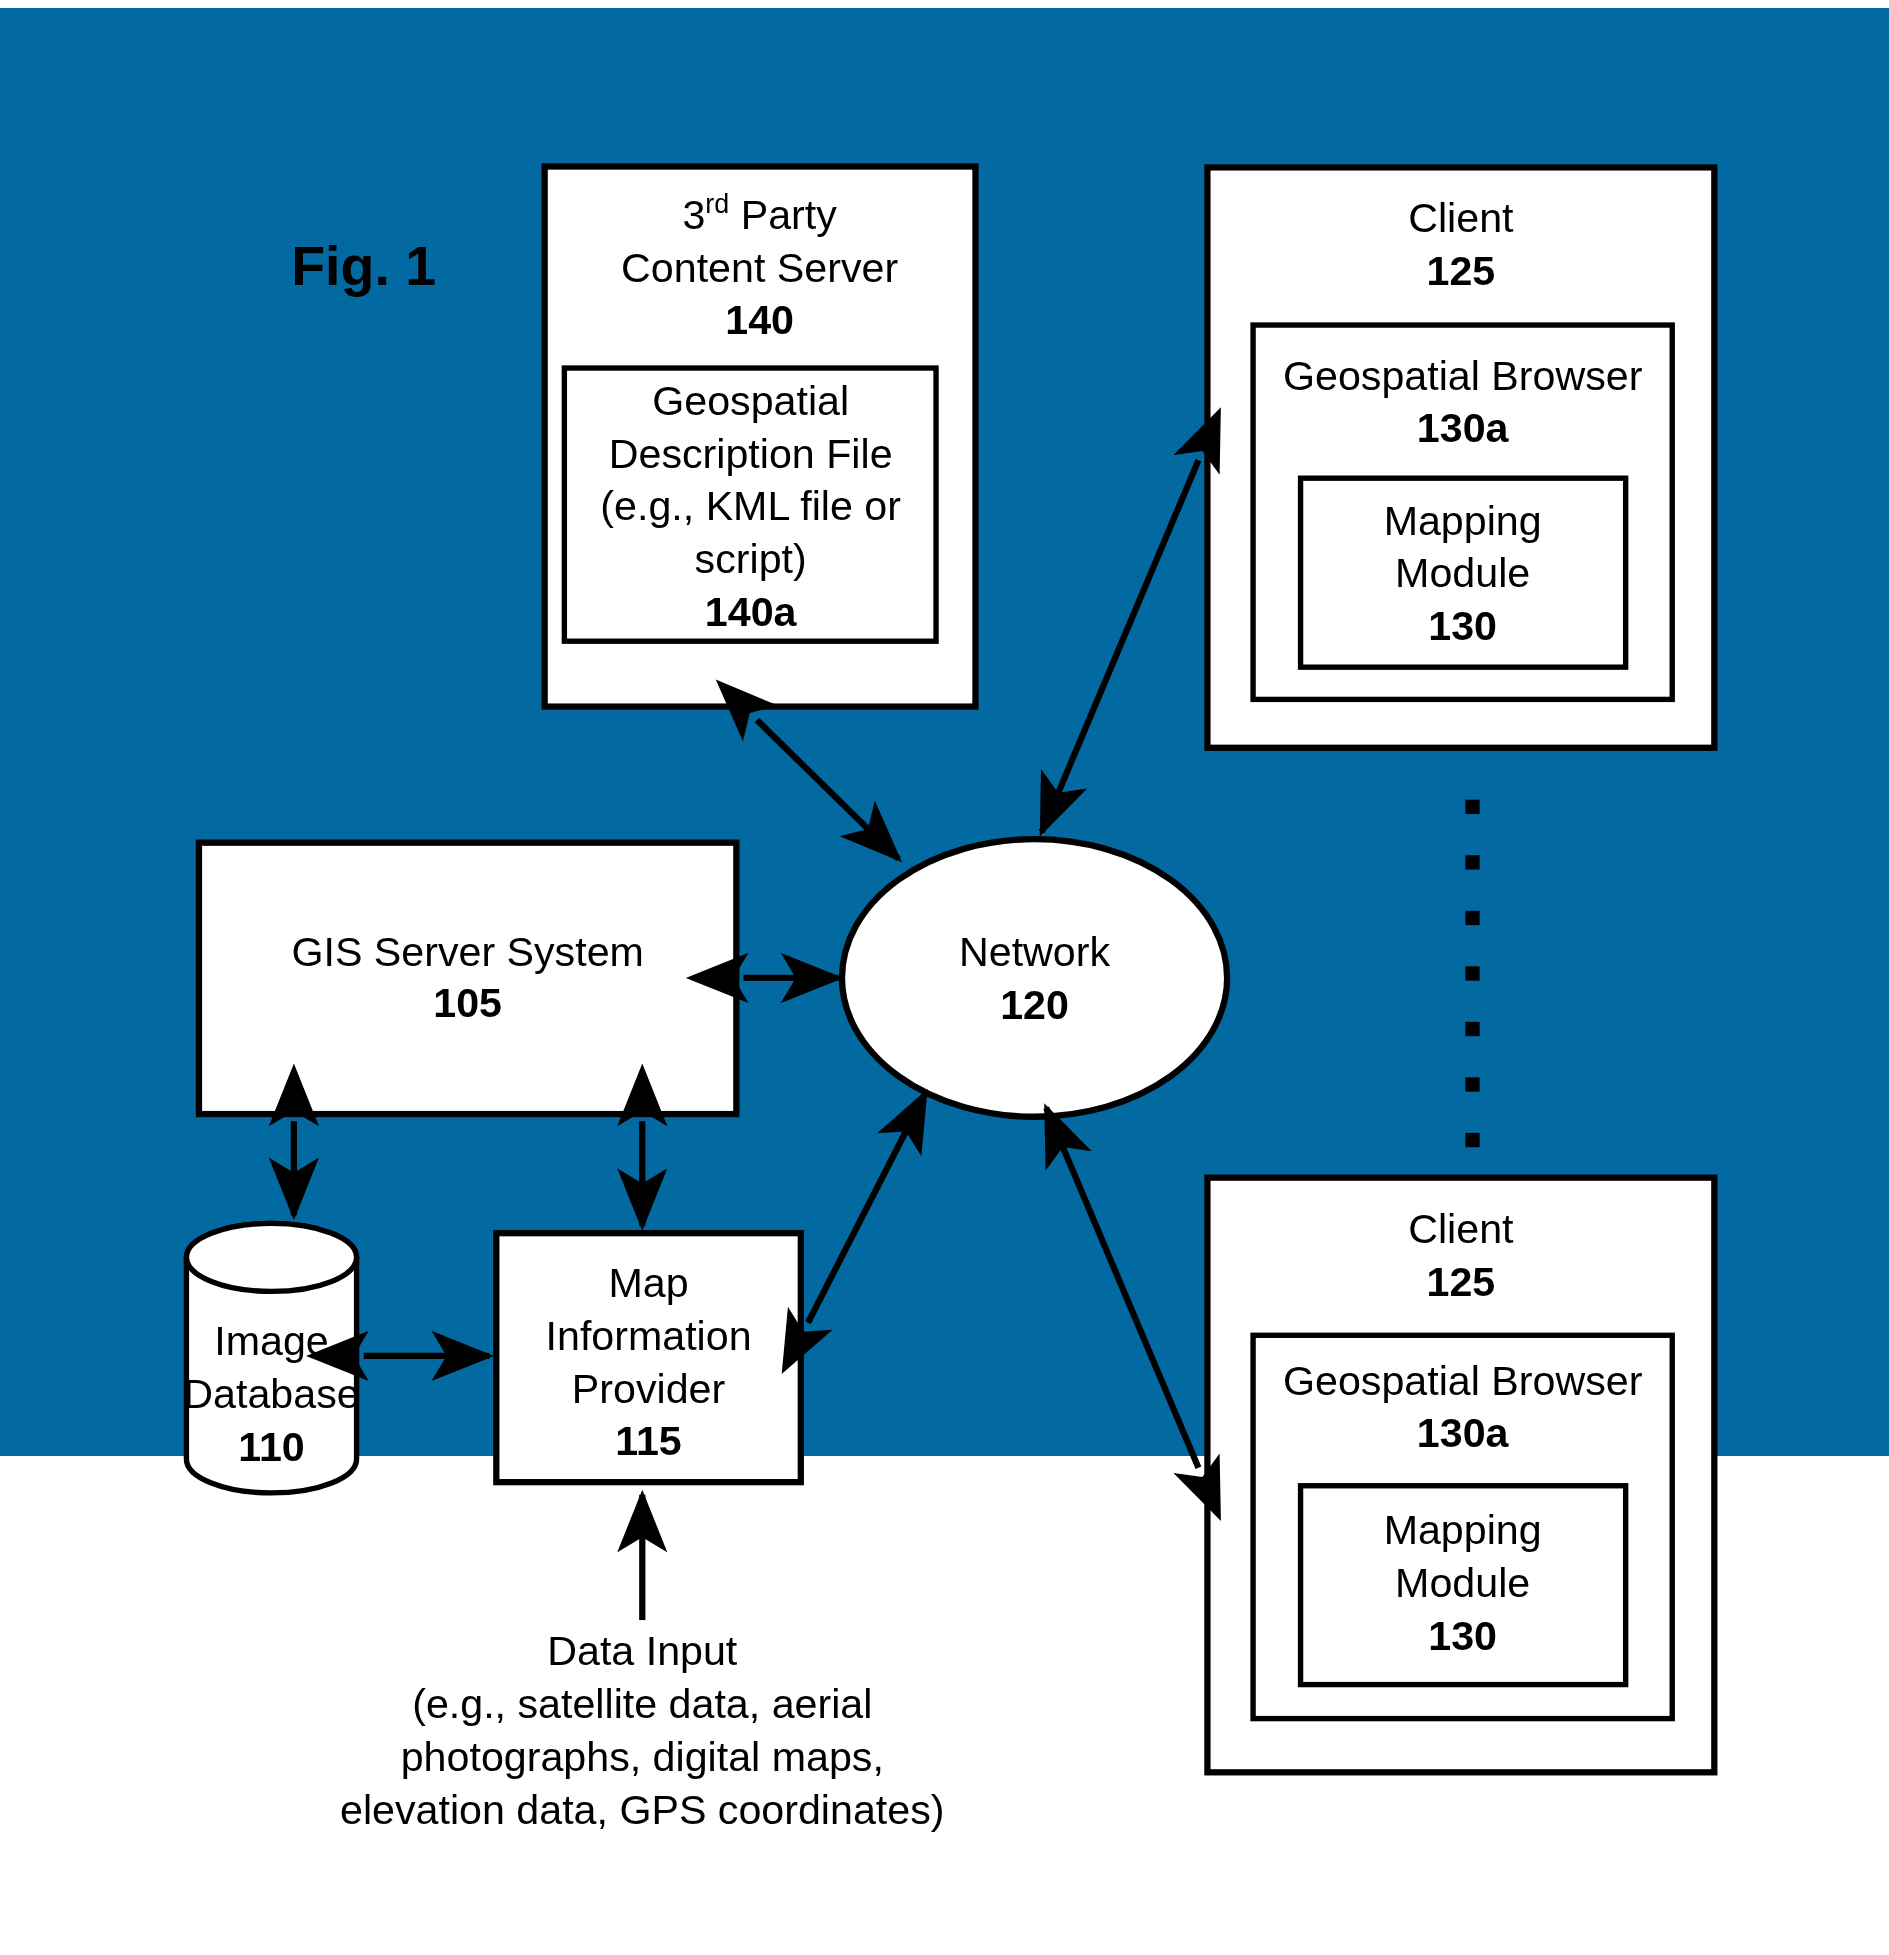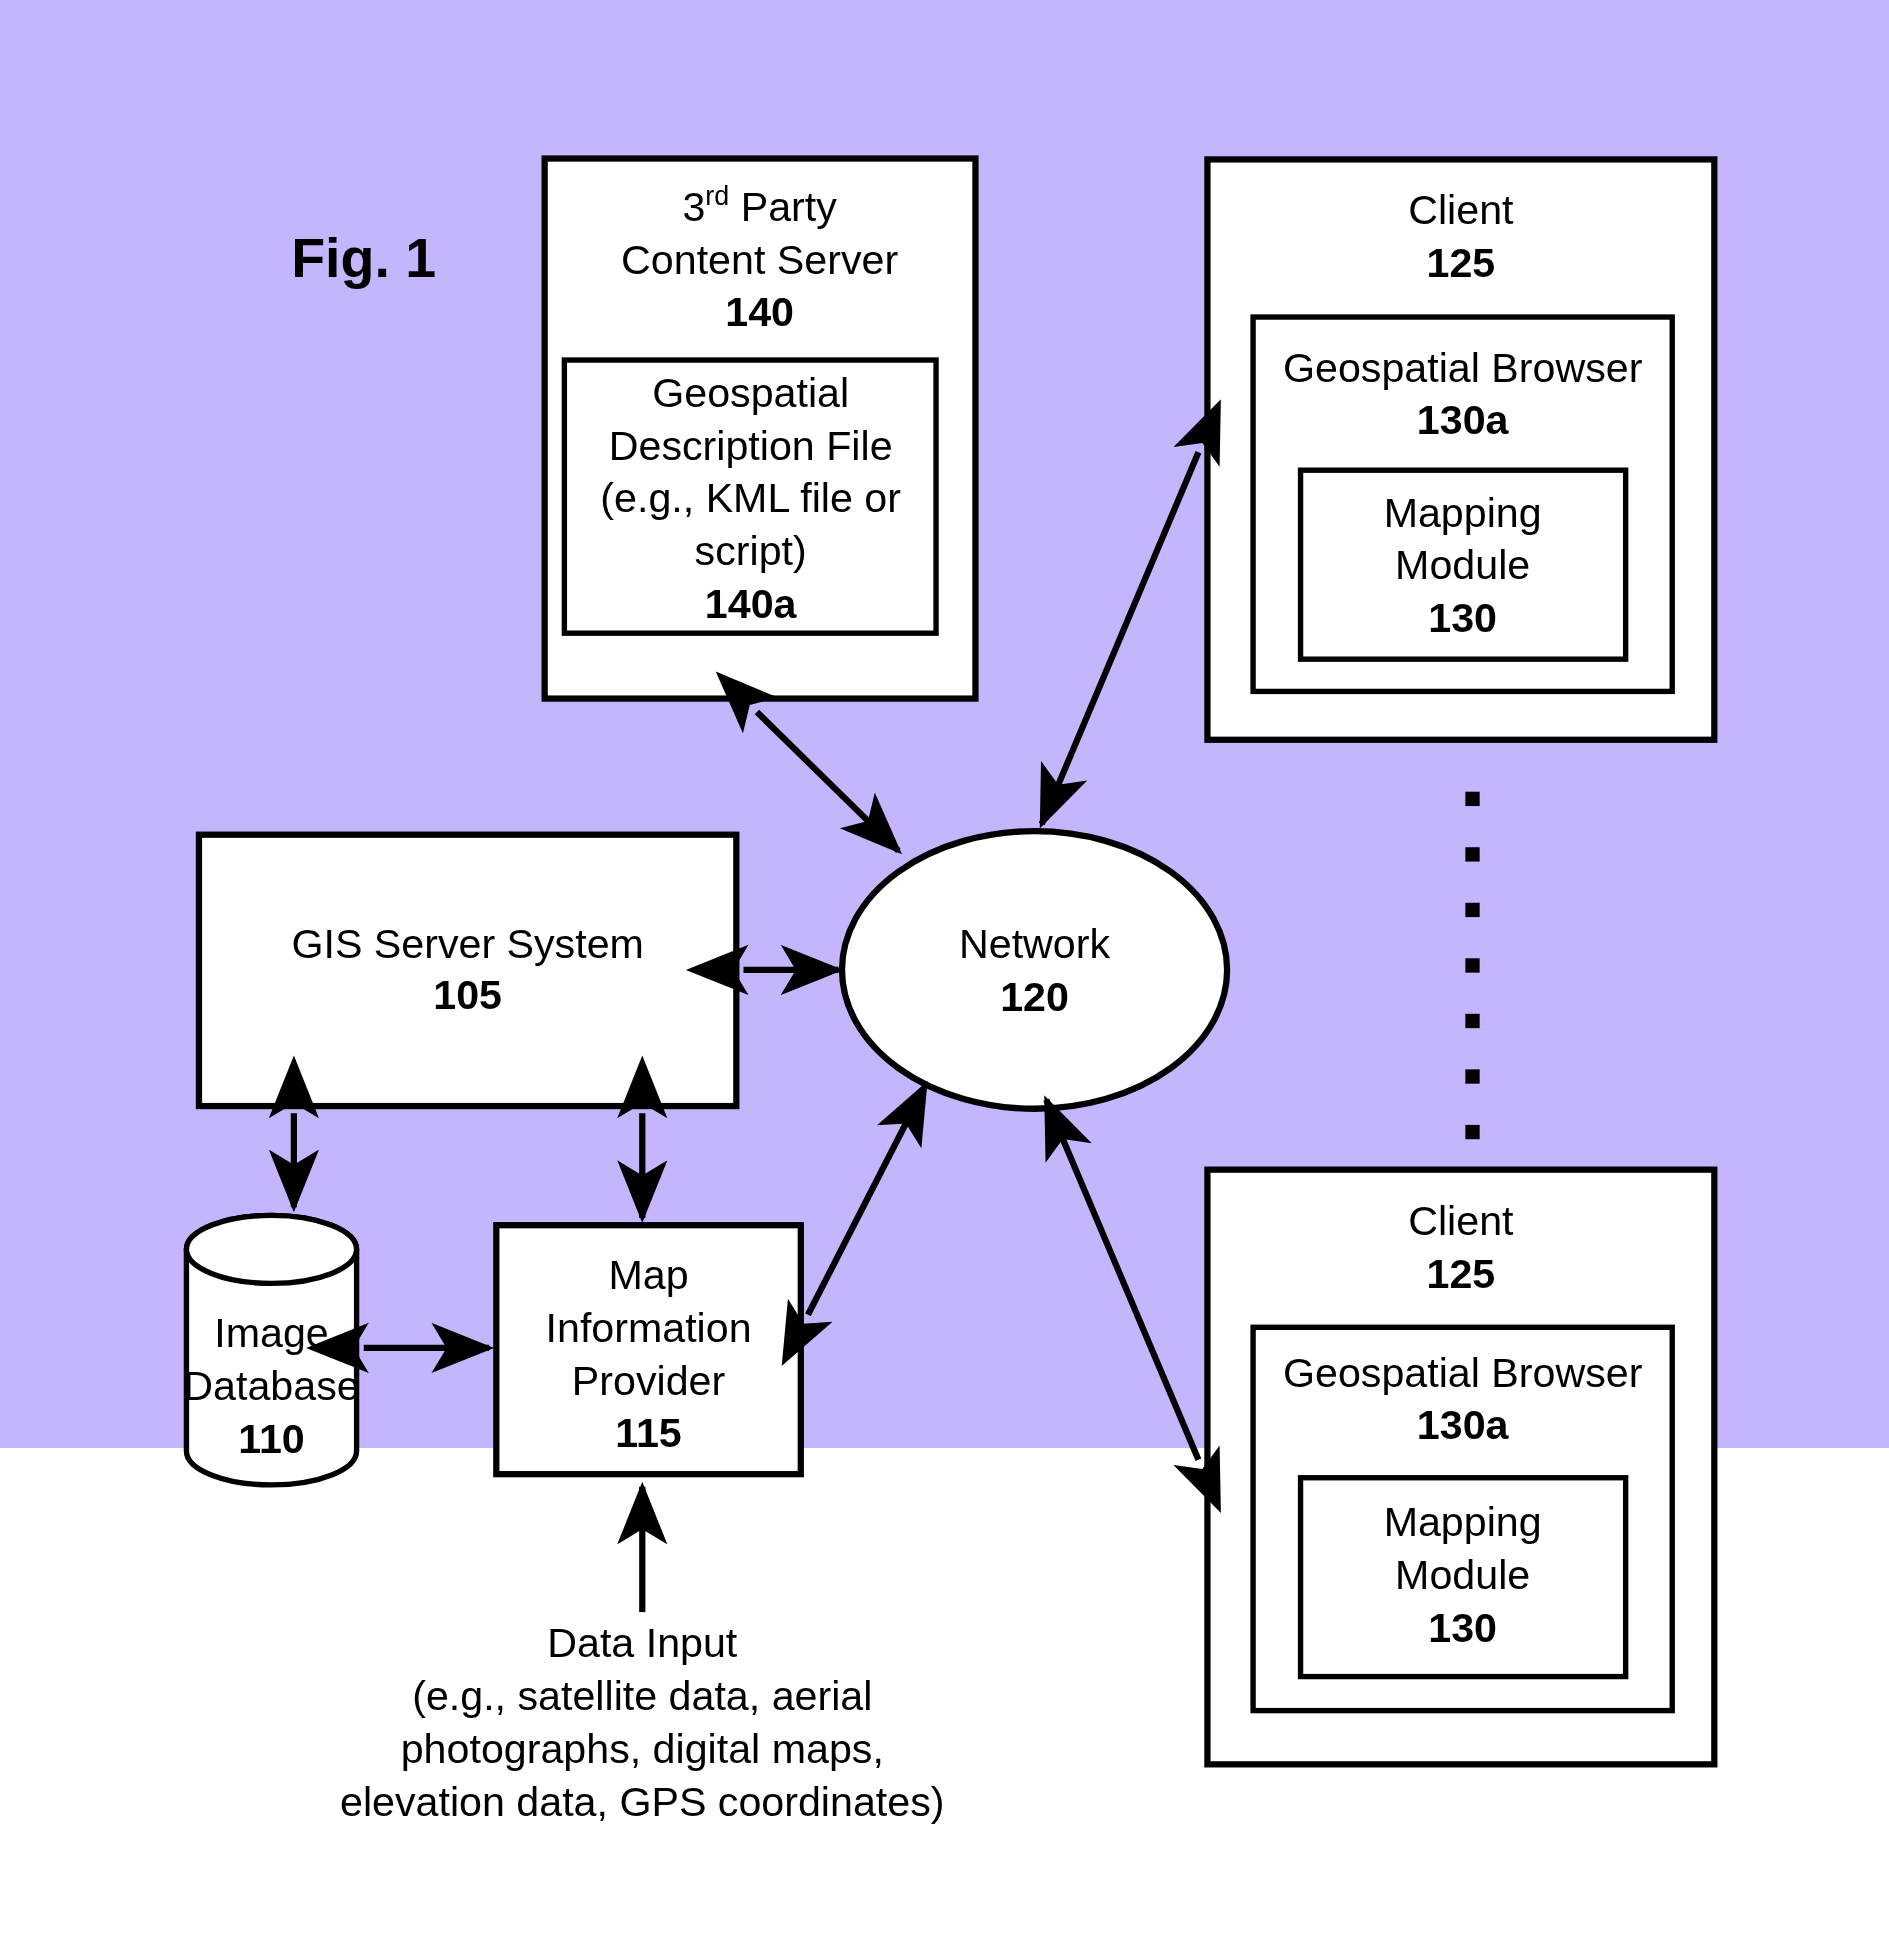--- a/index.html
+++ b/index.html
@@ -12,21 +12,22 @@
     width: 1890px;
     height: 1956px;
     font-family: "Liberation Sans", sans-serif;
     color: #000000;
     overflow: hidden;
   }
   #figure-root {
     position: relative;
     width: 1890px;
     height: 1448px;
-    background: #c4b5fd;
+    background: #0369a1;
+    margin-top: 8px;
   }
   svg#diagram {
     position: absolute;
     top: 0;
     left: 0;
     width: 1890px;
     height: 1956px;
     display: block;
   }
   .shape-stroke {

